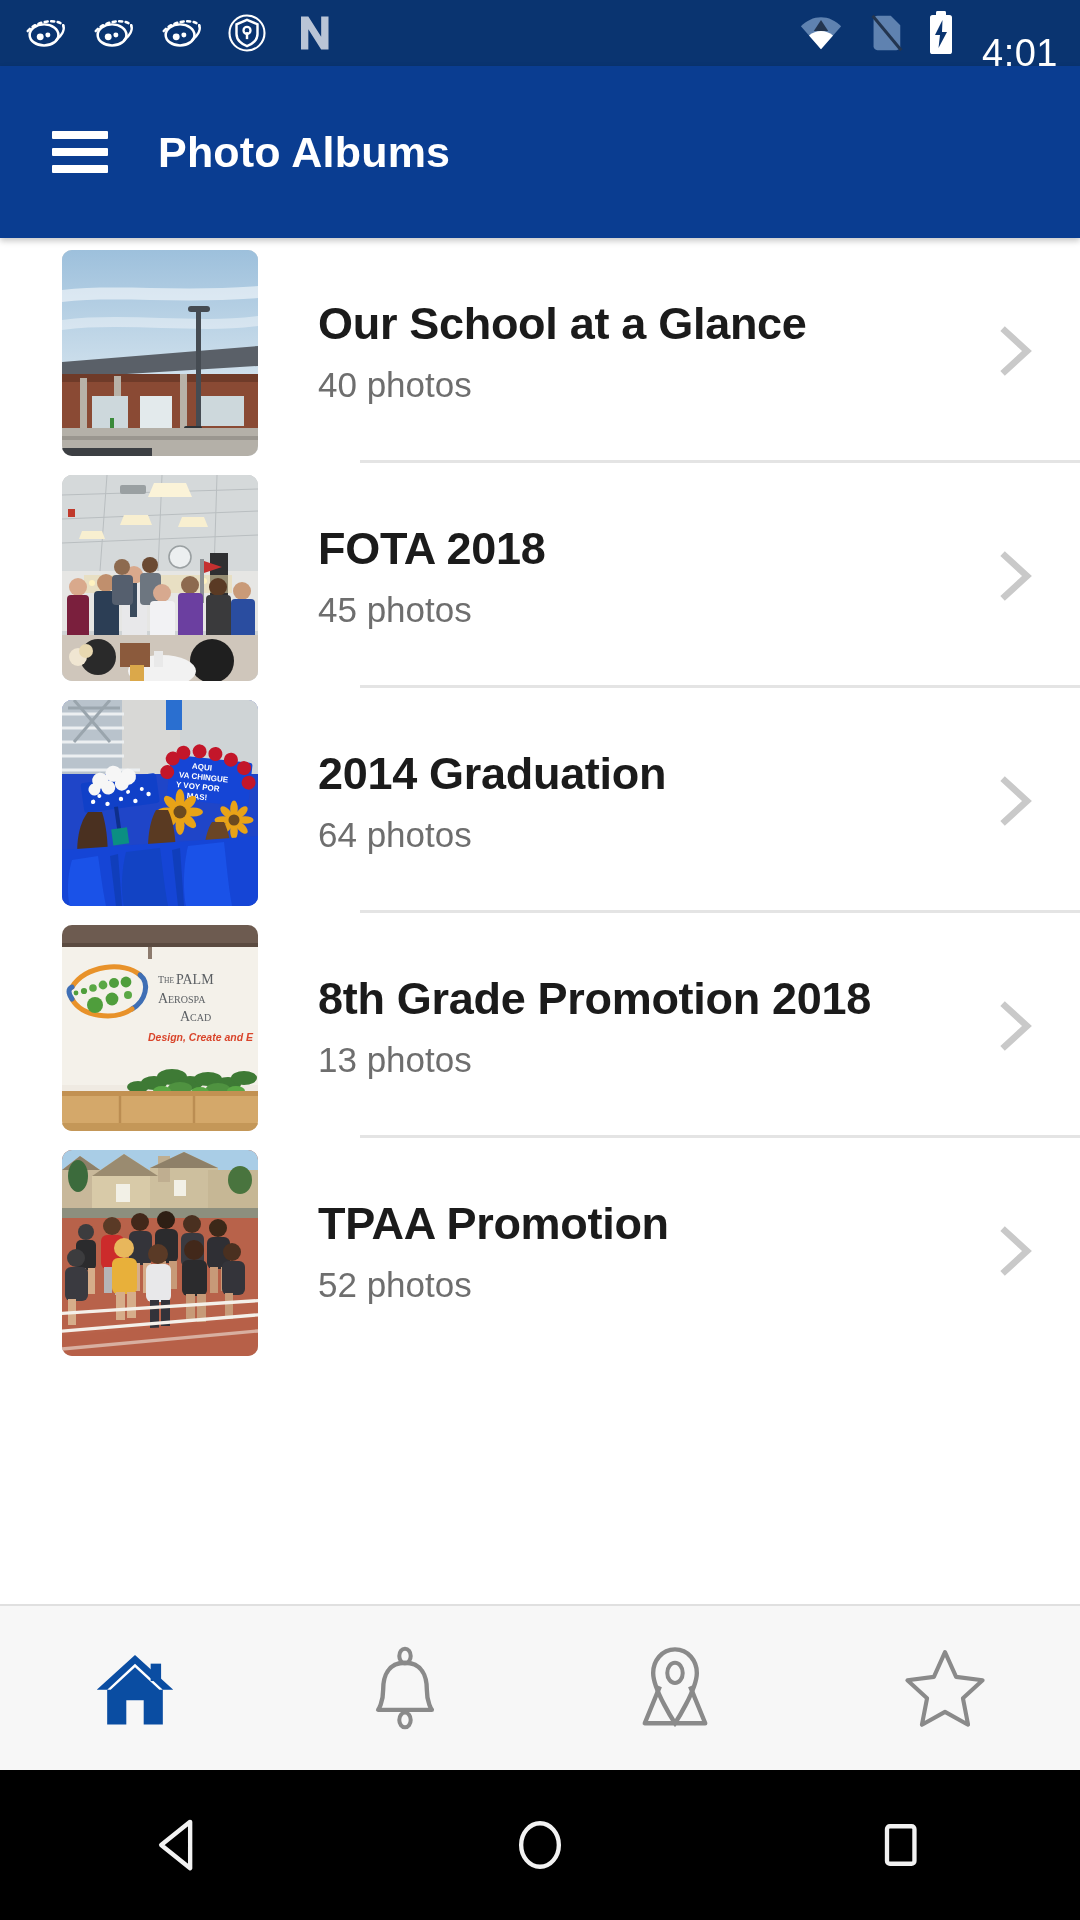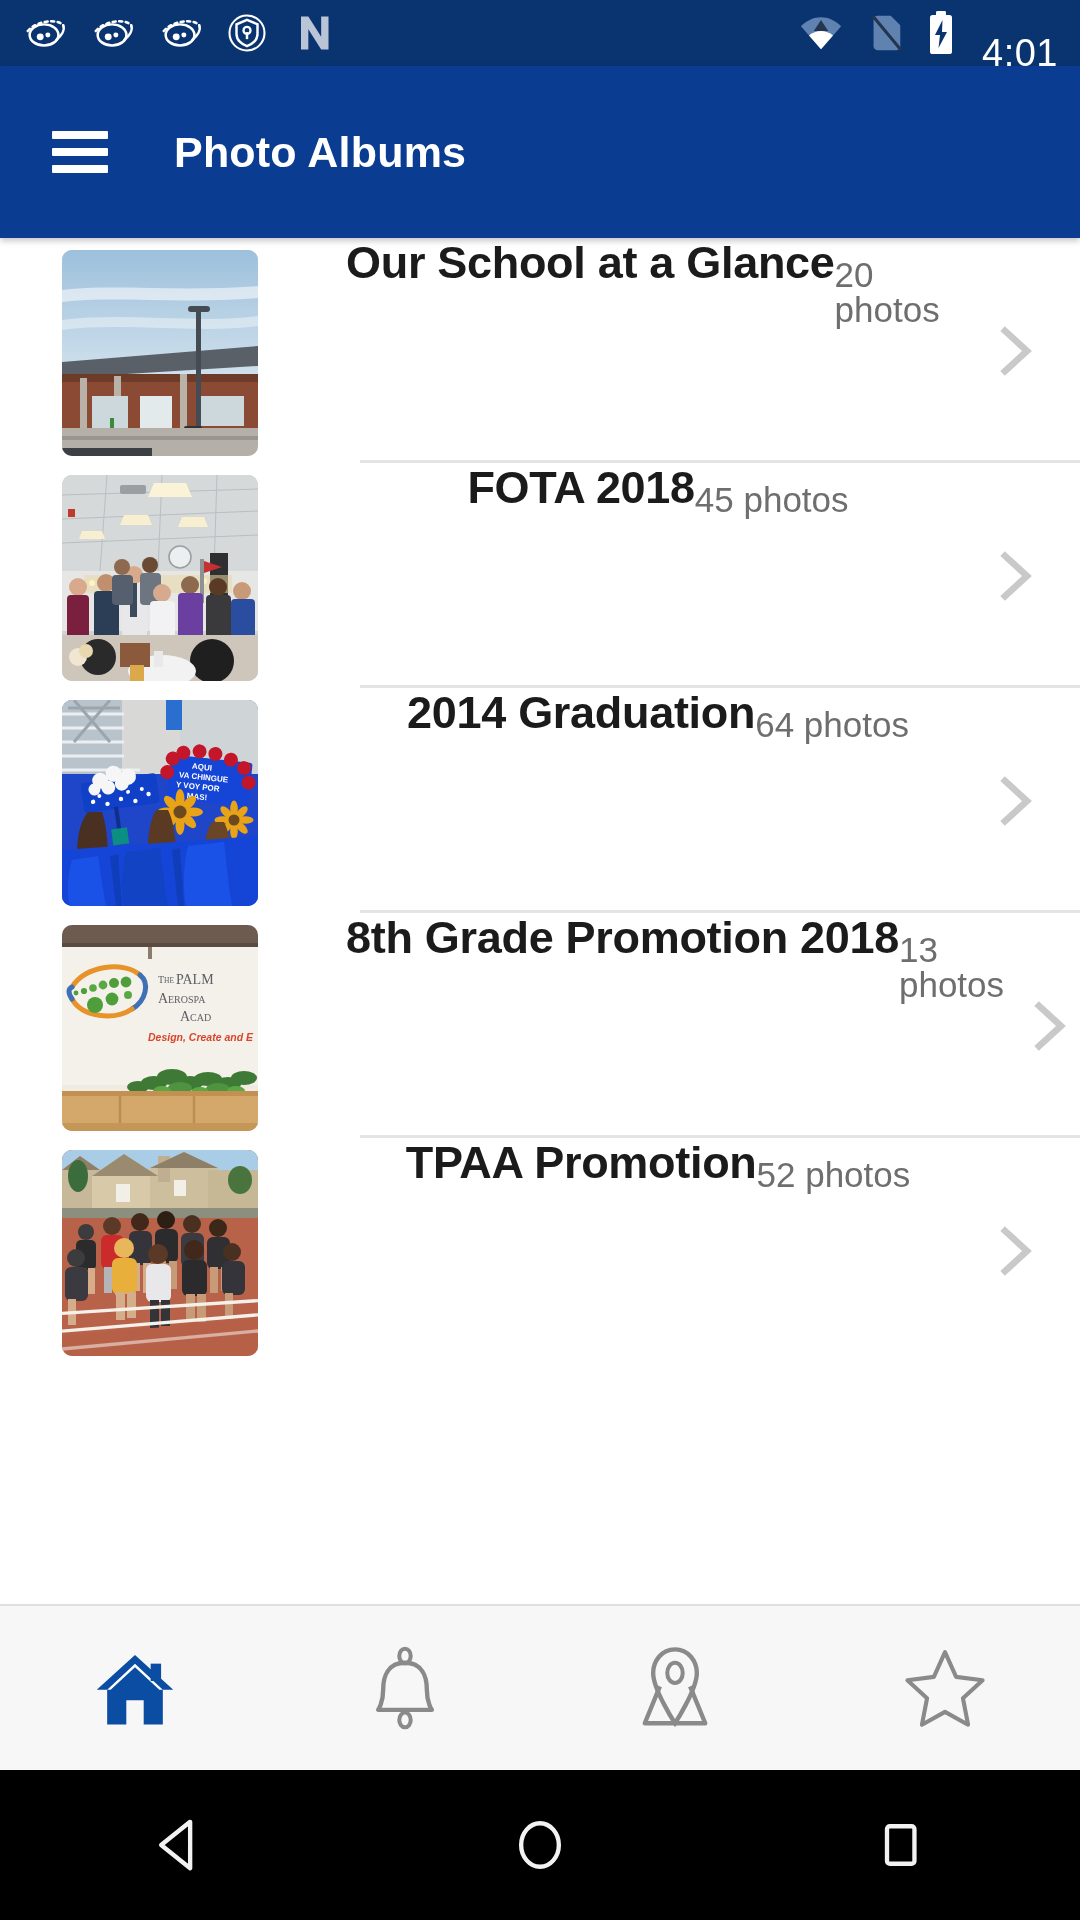--- a/index.html
+++ b/index.html
@@ -26,21 +26,20 @@
     letter-spacing:0.5px; margin-left:6px; line-height:1;margin-top:40px;
   }
 
   
   .appbar{
     position:absolute; top:66px; left:0; width:1080px; height:172px;
     background:#0a3d91;
     display:flex; align-items:center; padding-left:52px;
     box-shadow:0 3px 6px rgba(0,0,0,0.22);
     z-index:5;
-    gap:16px;
   }
   .hamburger{
     width:56px; height:42px;
     display:flex; flex-direction:column; justify-content:space-between;
     cursor:pointer; flex:none;
   }
   .hamburger span{ display:block; width:56px; height:8px; background:#fff; border-radius:1px; }
   .appbar-title{
     color:#ffffff; font-size:43px; font-weight:700;
     margin-left:50px; letter-spacing:0.2px; white-space:nowrap;
@@ -56,22 +55,22 @@
     display:flex; align-items:flex-start;
     background:#fff;
   }
   .thumb{
     width:196px; height:206px; margin-left:62px; margin-top:12px;
     border-radius:10px; overflow:hidden; flex:none;
     position:relative; background:#ccc;
   }
   .thumb svg{ display:block; width:196px; height:206px; }
   .row-body{
-    flex:1; margin-left:88px; height:225px;
-    display:flex; justify-content:center;
+    flex:1; margin-left:60px; height:225px;
+    display:flex; flex-direction:column; justify-content:center;
     position:relative; padding-right:110px;
   }
   .row-title{
     font-size:45px; font-weight:700; color:#1b1b1b;
     letter-spacing:-0.3px; line-height:1.1; white-space:nowrap;
   }
   .row-sub{
     font-size:35px; font-weight:400; color:#6e6e6e;
     margin-top:19px; line-height:1;
   }
@@ -208,21 +207,21 @@
           <rect x="134" y="60" width="5" height="122" fill="#454b52"></rect>
           <rect x="126" y="56" width="22" height="6" rx="3" fill="#454b52"></rect>
           <rect x="122" y="176" width="18" height="8" rx="2" fill="#2e3338"></rect>
           <rect x="0" y="178" width="196" height="28" fill="#b4b0a8"></rect>
           <rect x="0" y="186" width="196" height="4" fill="#9a968f"></rect>
           <rect x="0" y="198" width="90" height="8" fill="#3c3f43"></rect>
         </svg>
       </div>
       <div class="row-body">
         <div class="row-title">Our School at a Glance</div>
-        <div class="row-sub">20 photos</div>
+        <div class="row-sub">40 photos</div>
         <svg class="chev" viewBox="0 0 24 28">
           <path d="M6 3 L18 14 L6 25" fill="none" stroke="#c9c9c9" stroke-width="3.6" stroke-linecap="square" stroke-linejoin="miter"></path>
         </svg>
       </div>
       <div class="divider"></div>
     </div>
 
     <div class="row">
       <div class="thumb">
         <svg viewBox="0 0 196 206" preserveAspectRatio="xMidYMid slice">

